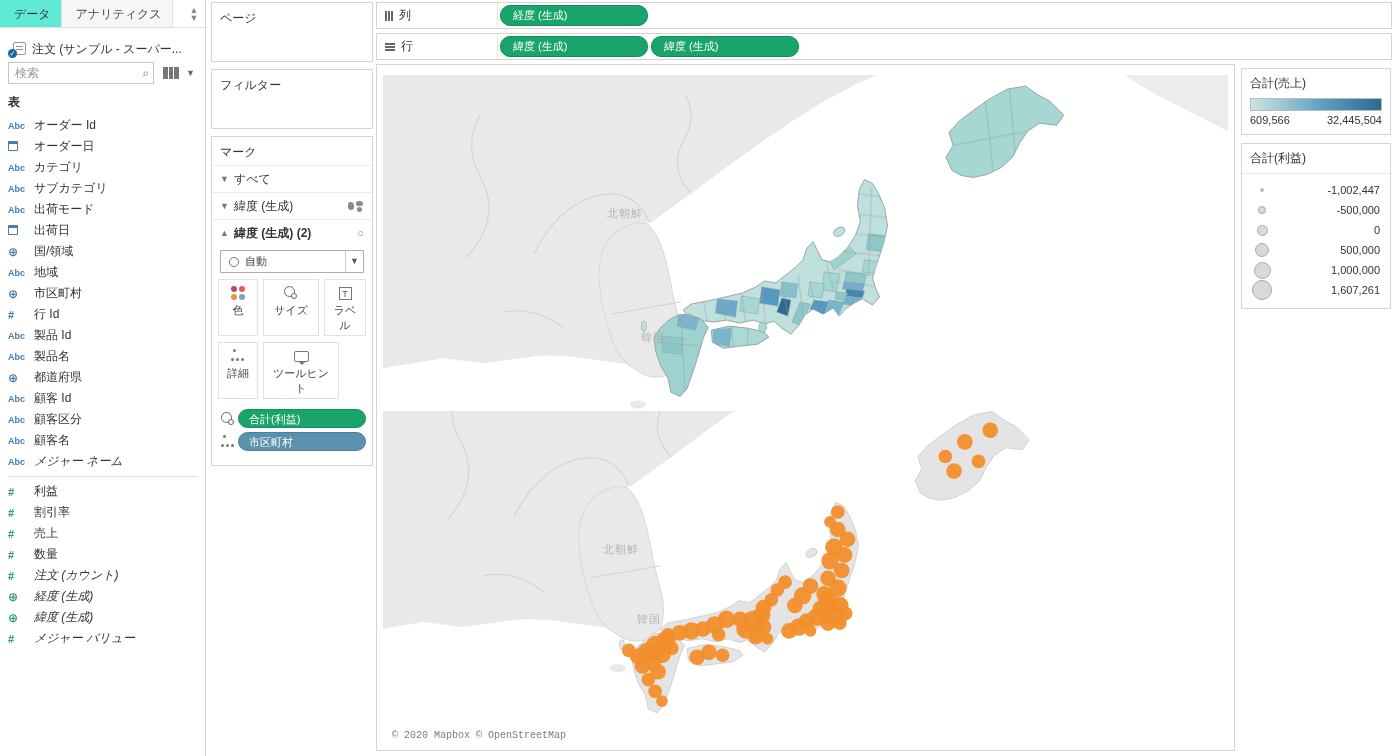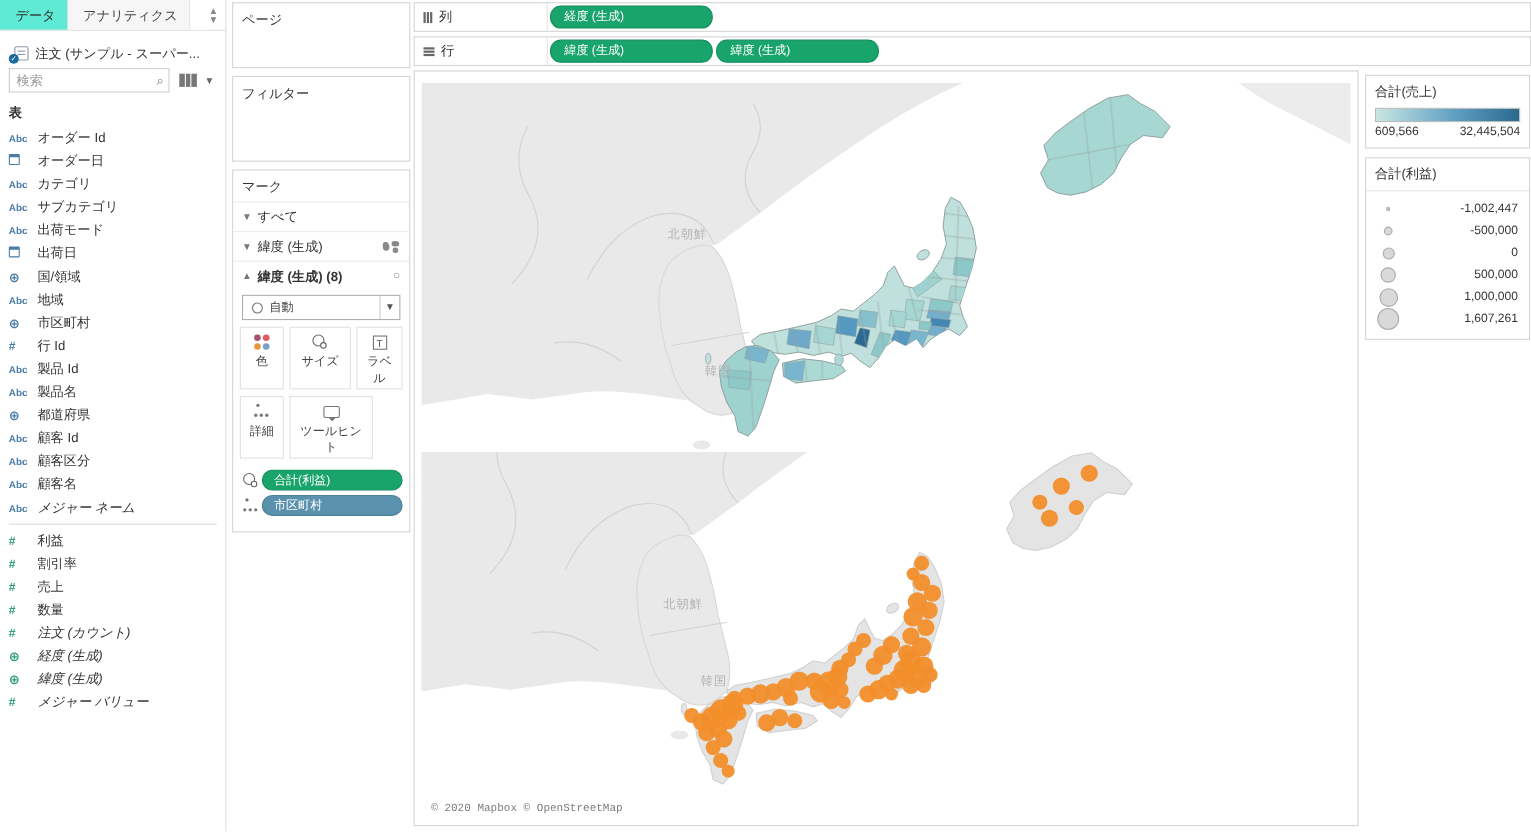--- a/index.html
+++ b/index.html
@@ -41,21 +41,21 @@
   .cal-box { display:inline-block; width:10px; height:10px; border:1px solid #4a7ca8; border-top:3px solid #4a7ca8; border-radius:1px; }
   .measure .f-icon.abc, .measure .f-icon.num, .measure .f-icon.globe { color:#2e9e78; }
   .field-label.italic { font-style:italic; }
   .field-sep { height:1px; background:#ddd; margin:4px 8px 4px 8px; }
 
   
   .mid-pane { width:170px; flex:none; padding:2px 3px 0 5px; background:#fff; }
   .card { border:1px solid #d4d4d4; background:#fff; margin-bottom:7px; }
   .card-title { padding:7px 8px 4px 8px; color:#333; }
   .card-pages { height:60px; }
-  .card-filters { height:78px; }
+  .card-filters { height:60px; }
   .card-marks { padding-bottom:10px; }
   .marks-layer { display:flex; align-items:center; height:27px; padding:0 8px; border-top:1px solid #ececec; cursor:pointer; }
   .marks-layer .chev { width:14px; color:#777; font-size:9px; }
   .marks-layer .lyr-label { flex:1; white-space:nowrap; overflow:hidden; }
   .marks-layer.bold .lyr-label { font-weight:bold; }
   .lyr-right { color:#888; font-size:11px; }
   .mini-map { width:16px; height:11px; position:relative; }
   .mini-map i { position:absolute; background:#8a8a8a; border-radius:40% 60% 50% 50%; }
   .mini-map i:nth-child(1){ left:0; top:1px; width:6px; height:8px; }
   .mini-map i:nth-child(2){ left:8px; top:0; width:7px; height:5px; }
@@ -276,21 +276,21 @@
         <span class="chev">▼</span>
         <span class="lyr-label">緯度 (生成)</span>
         <span class="lyr-right mini-map">
             <i></i>
             <i></i>
             <i></i>
           </span>
       </div>
       <div class="marks-layer bold">
         <span class="chev">▲</span>
-        <span class="lyr-label">緯度 (生成) (8)</span>
+        <span class="lyr-label">緯度 (生成) (2)</span>
         <span class="lyr-right">○</span>
       </div>
 
       <div class="mark-type-dd">
         <span class="circ"></span>
         <span class="dd-label">自動</span>
         <span class="dd-arrow">▼</span>
       </div>
 
       <div class="mark-btn-rows">

